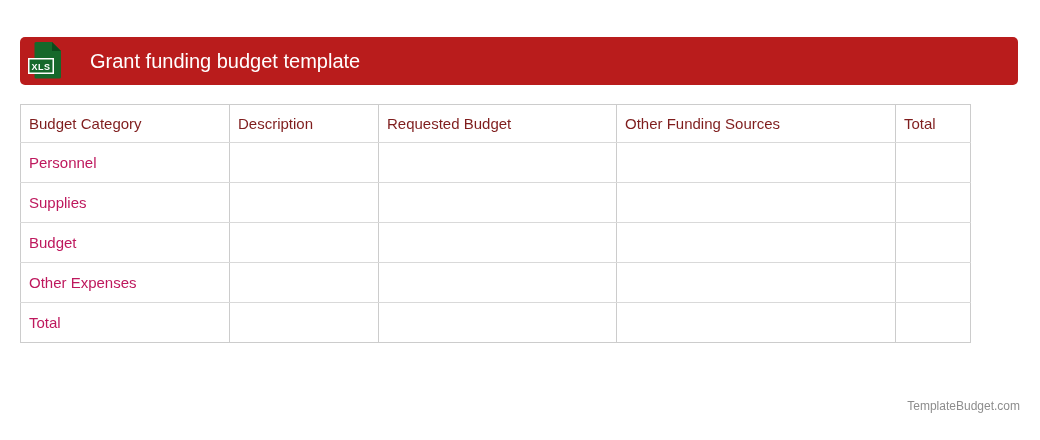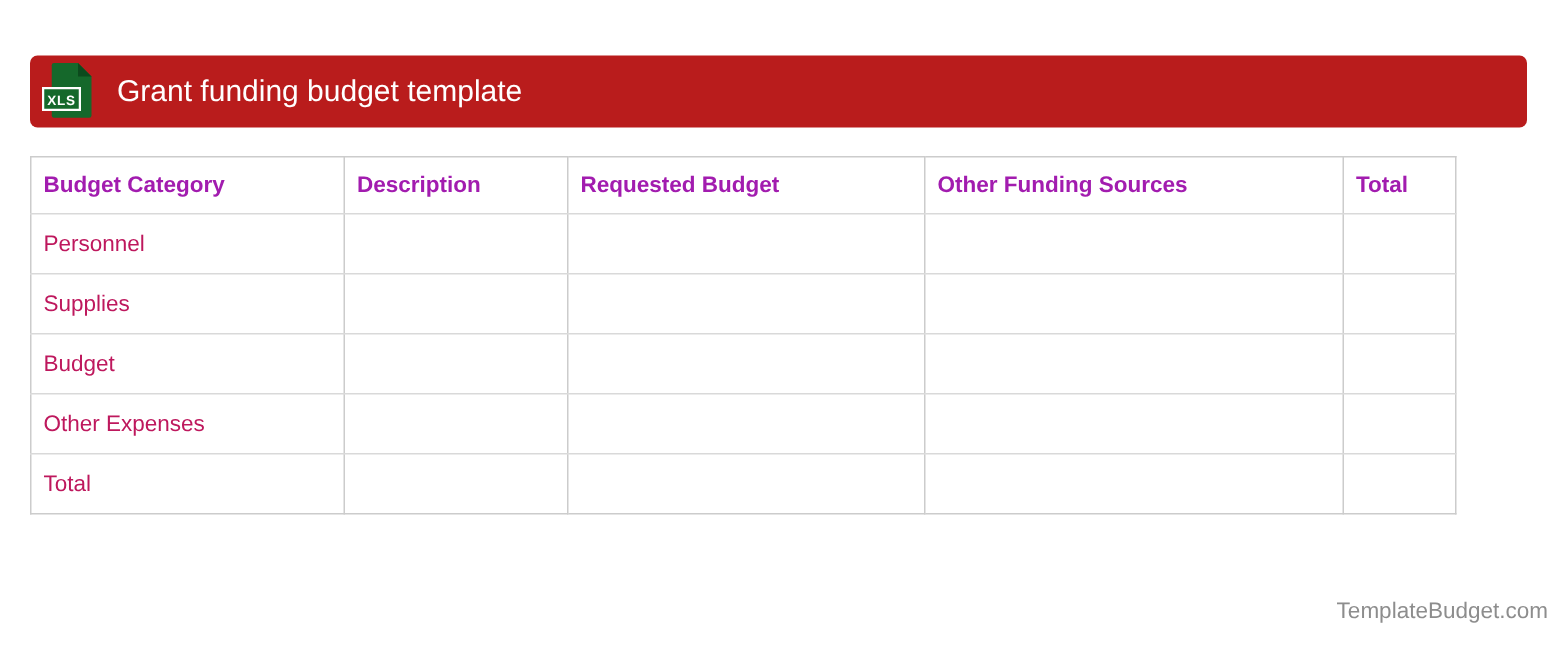--- a/index.html
+++ b/index.html
@@ -17,21 +17,21 @@
     background: #b91c1c;
     border-radius: 5px;
     display: flex;
     align-items: center;
   }
   .banner svg { margin-left: 8px; flex: 0 0 auto; display: block; }
   .banner-title {
     color: #ffffff;
     font-size: 20px;
     font-weight: 500;
-    margin-left: 14px;
+    margin-left: 26px;
     white-space: nowrap;
   }
   .budget-table {
     position: absolute;
     left: 20px; top: 104px;
     width: 950px;
     border-collapse: collapse;
     table-layout: fixed;
     background: #ffffff;
   }
@@ -41,32 +41,32 @@
     text-align: left;
     padding: 0 8px;
     font-size: 15px;
     vertical-align: middle;
     overflow: hidden;
     white-space: nowrap;
   }
   .budget-table tr:last-child td { border-bottom: 1px solid #cccccc; }
   .budget-table th {
     height: 38px;
-    font-weight: bold;
-    color: #a21caf;
+    font-weight: normal;
+    color: #7f1d1d;
   }
   .budget-table td {
     height: 40px;
     color: #be185d;
   }
   .footer-site {
     position: absolute;
     top: 399px;
-    right: 8px;
-    font-size: 15px;
+    right: 20px;
+    font-size: 12px;
     color: #8d8d8d;
     white-space: nowrap;
   }
 </style>
 </head>
 <body>
 
 <div class="banner">
   <svg width="36" height="38" viewBox="0 0 36 38" aria-hidden="true">
     <path d="M8,0 h16 l9,9 v26 a1.5,1.5 0 0 1 -1.5,1.5 h-23.5 a1.5,1.5 0 0 1 -1.5,-1.5 v-33.5 a1.5,1.5 0 0 1 1.5,-1.5 z" fill="#15682B"></path>

